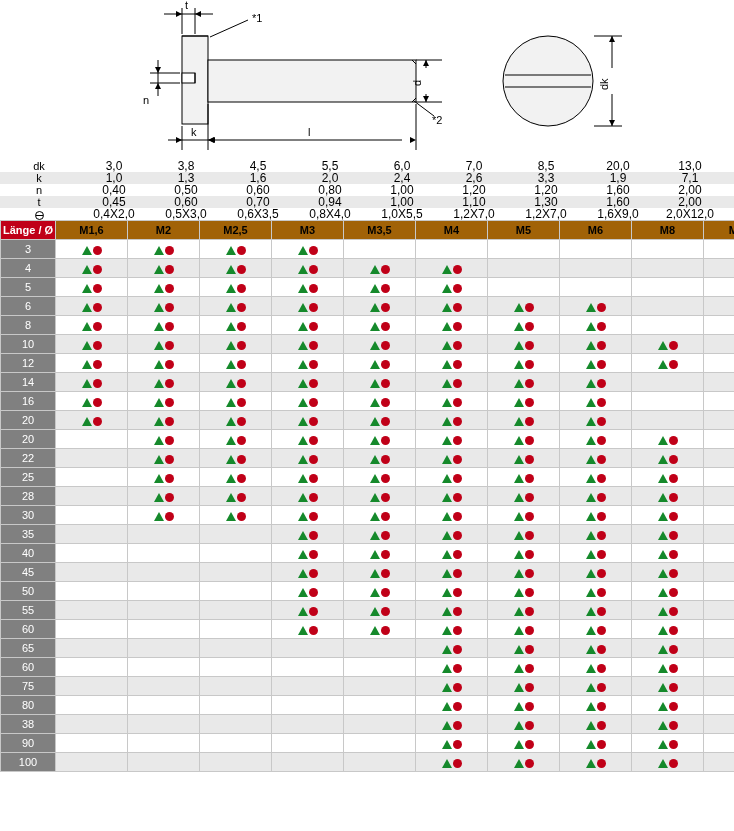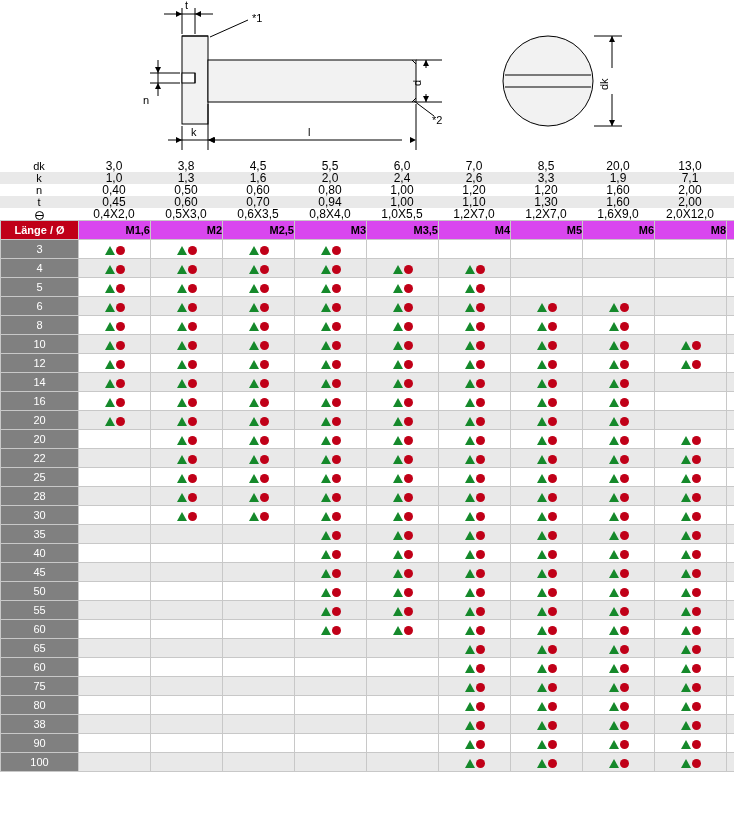--- a/index.html
+++ b/index.html
@@ -55,33 +55,32 @@
   table.grid td, table.grid th {
     border: 1px solid #c8c8c8;
     padding: 0;
     height: 18px;
     line-height: 18px;
     font-size: 11px;
     text-align: center;
     color: #000;
   }
   table.grid th.corner {
-    width: 78px;
+    width: 55px;
     background: #c00018;
     color: #fff;
     font-weight: bold;
     font-size: 11px;
     border: 1px solid #c8c8c8;
   }
   table.grid th.colhdr {
     width: 72px;
-    background: #d946ef;
+    background: #a16207;
     color: #000;
     font-weight: bold;
-    text-align: right;
   }
   table.grid td.lenhdr {
     width: 78px;
     background: #808080;
     color: #fff;
     font-weight: normal;
   }
   table.grid tr.alt td.cell { background: #e9e9e9; }
   td.cell { width: 72px; }
 

